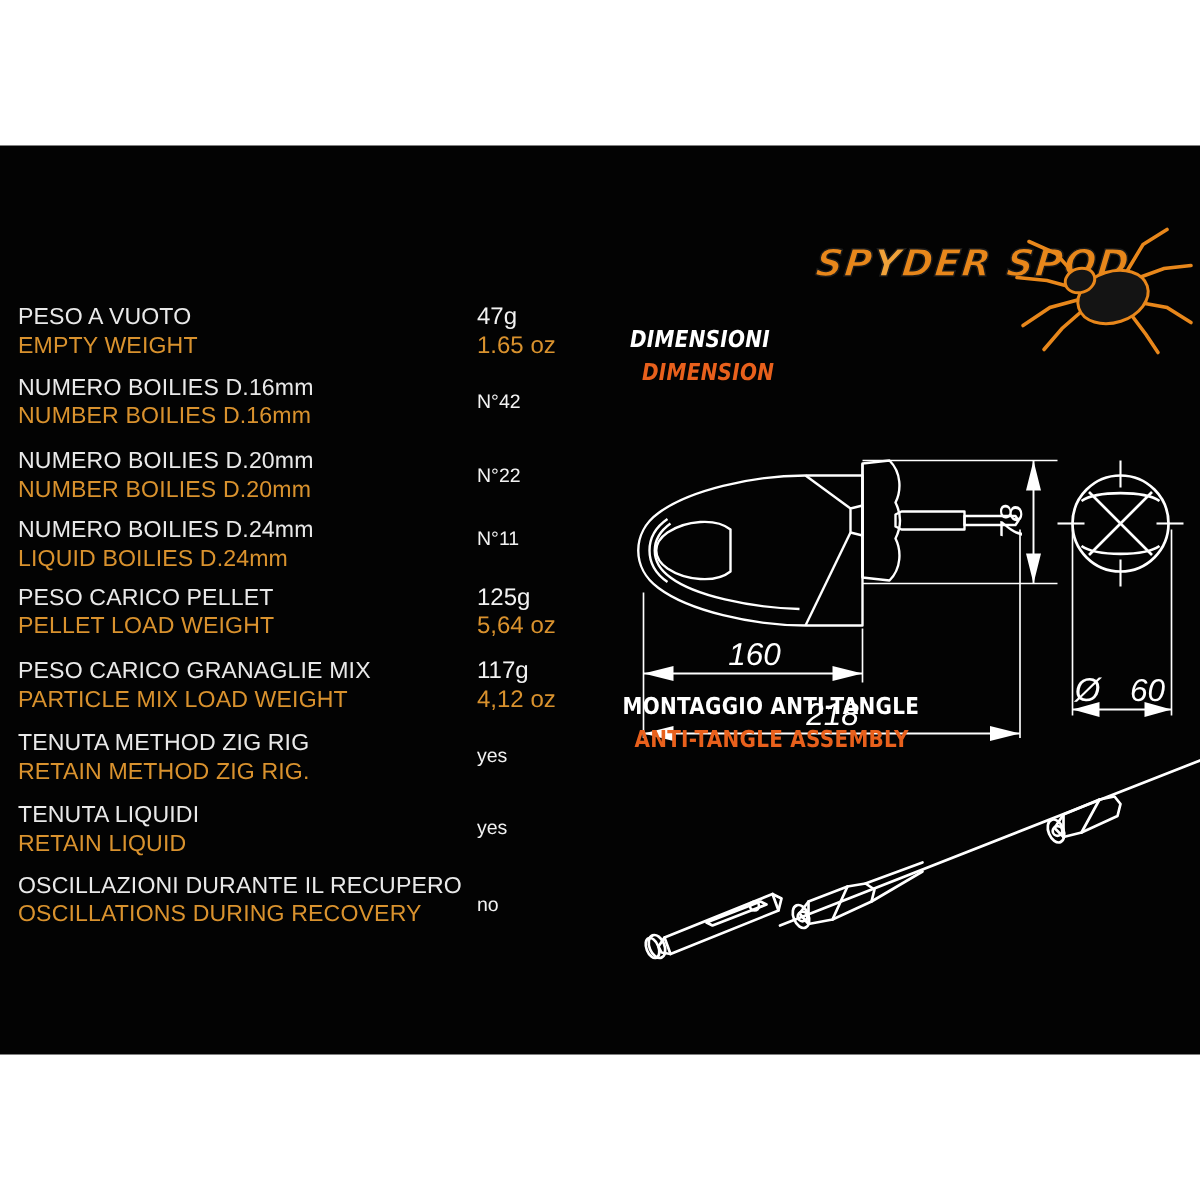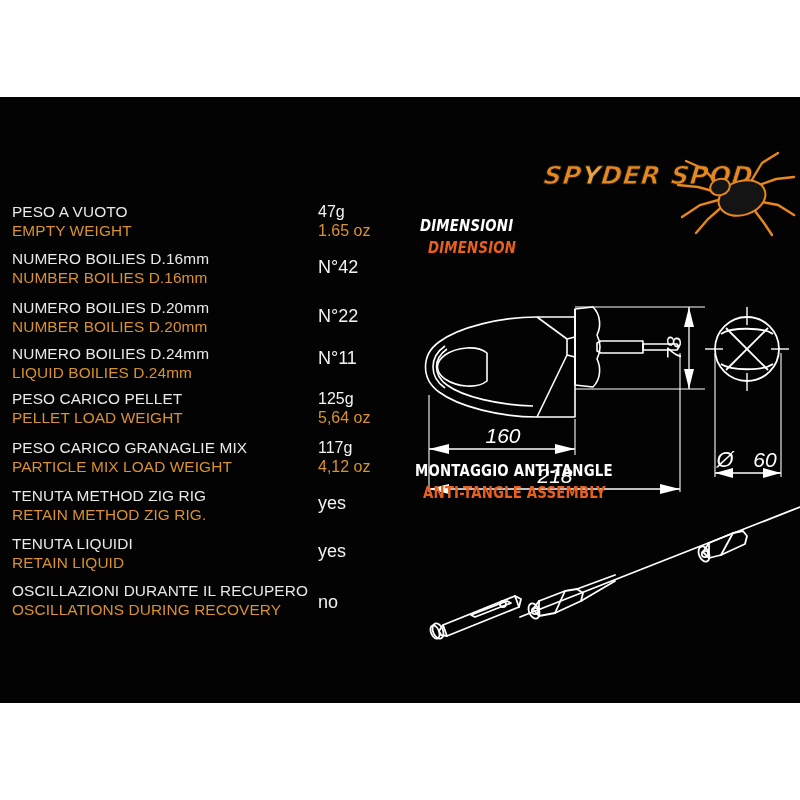--- a/index.html
+++ b/index.html
@@ -78,21 +78,21 @@
     white-space: nowrap;
   }
   .val-alt {
     color: #d9922e;
     font-size: 16px;
     line-height: 19px;
     white-space: nowrap;
   }
   .val-single {
     color: #f2f2f2;
-    font-size: 18px;
+    font-size: 13px;
     line-height: 19px;
     white-space: nowrap;
   }
 
   
   #logo {
     position: absolute;
     left: 536px;
     top: 46px;
     width: 264px;

